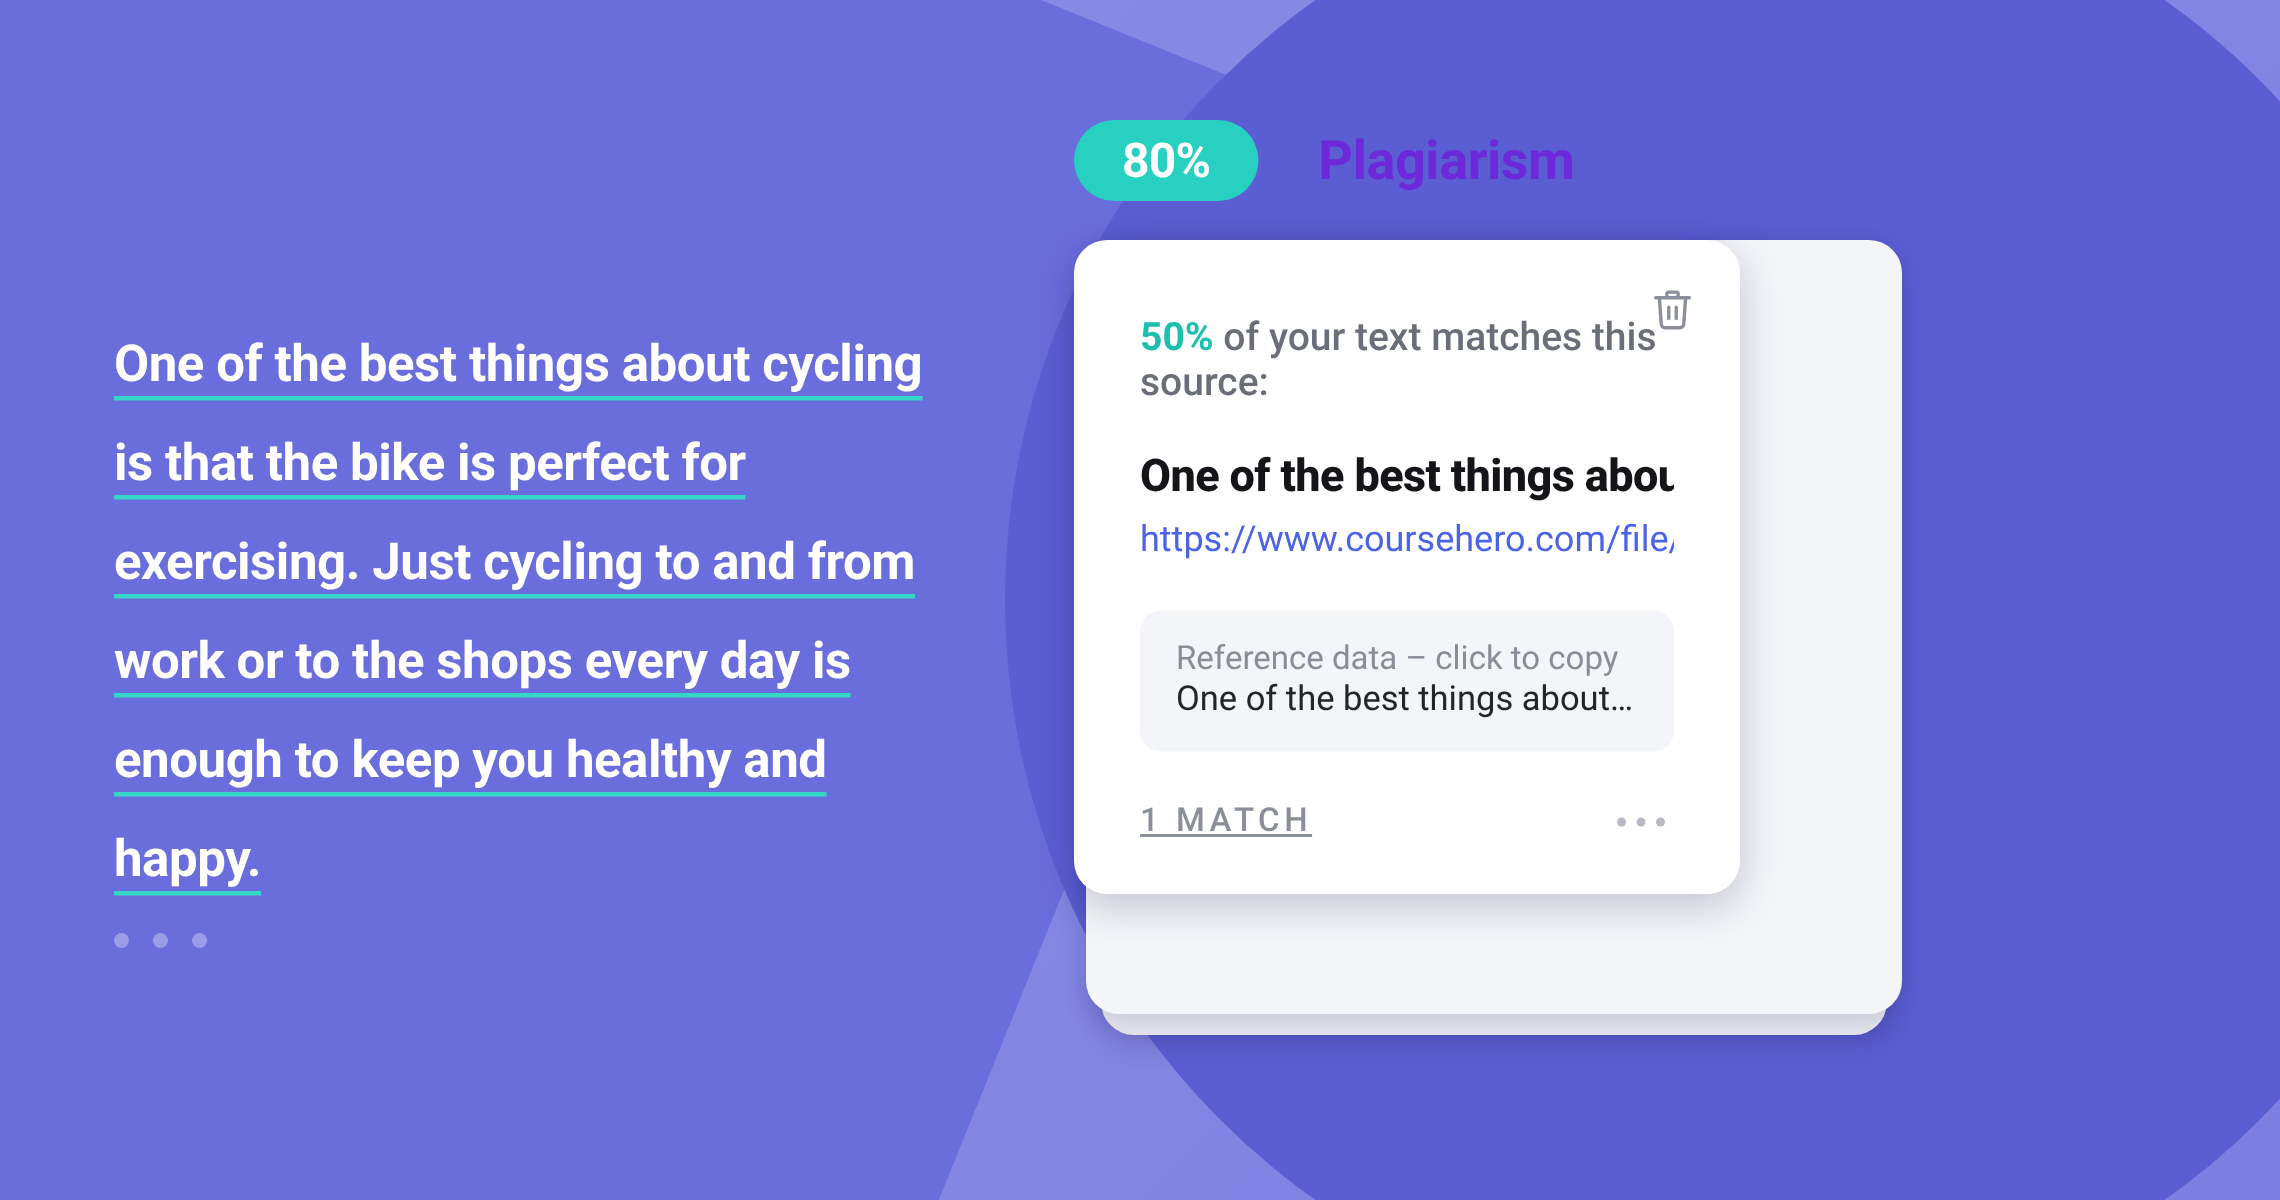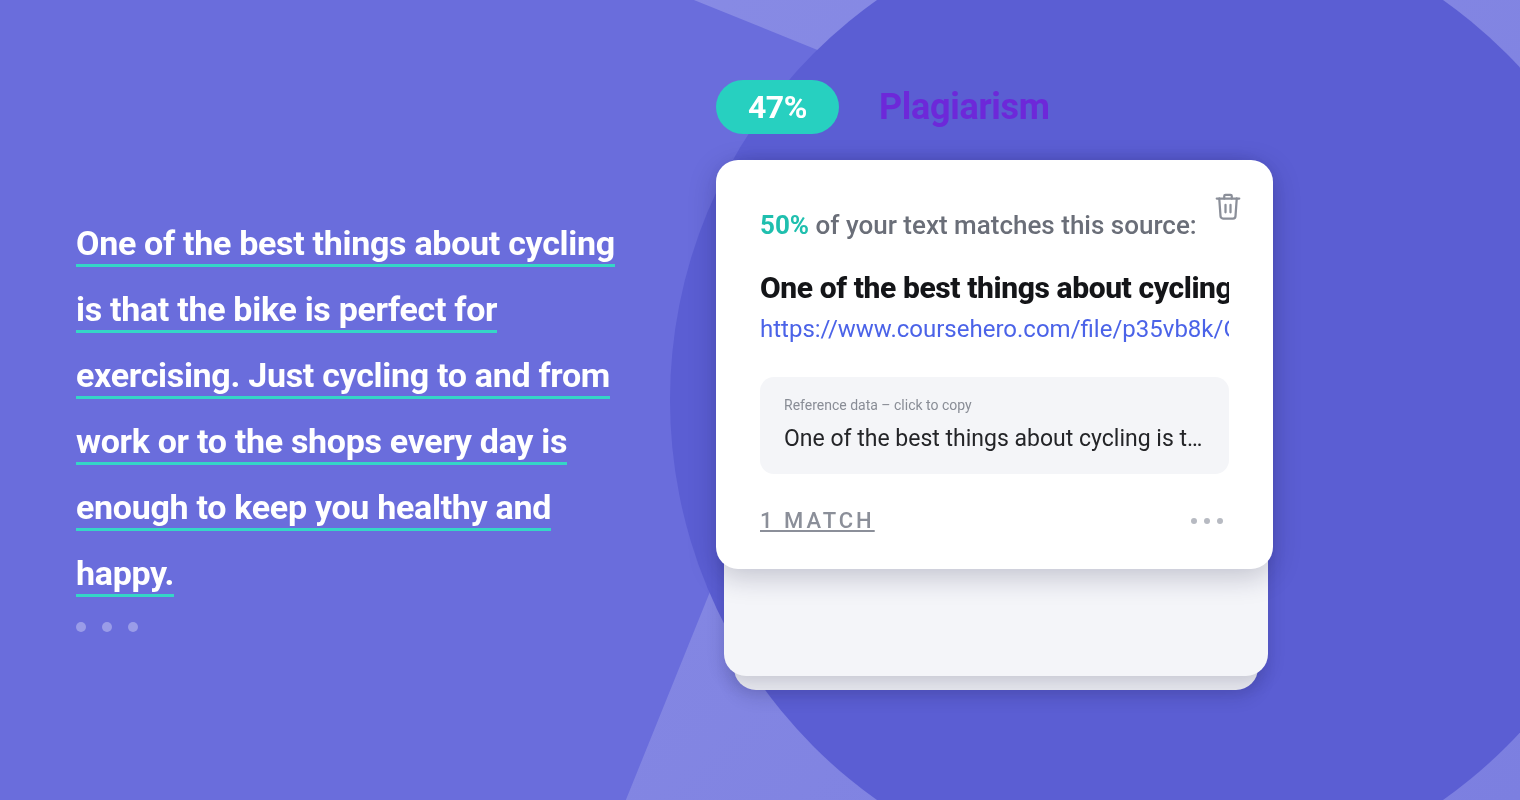--- a/index.html
+++ b/index.html
@@ -103,21 +103,21 @@
     left: 8px;
     top: 0;
     width: 544px;
     height: 516px;
     background: #f4f5f9;
     border-radius: 22px;
     box-shadow: 0 6px 18px rgba(20,20,60,0.16);
   }
   .card {
     position: relative;
-    width: 557px;
+    width: 444px;
     background: #ffffff;
     border-radius: 22px;
     box-shadow: 0 8px 28px rgba(20,20,60,0.22);
     padding: 50px 44px 36px 44px;
   }
   .card .trash {
     position: absolute;
     right: 30px;
     top: 30px;
     color: #8b8f99;
@@ -152,22 +152,21 @@
   }
   .ref-box {
     background: #f4f5f8;
     border-radius: 14px;
     padding: 20px 24px 22px 24px;
     margin-bottom: 34px;
     cursor: pointer;
   }
   .ref-label {
     color: #898d96;
-    font-size: 14px;
-    margin-bottom: 12px;
+    font-size: 22px;
   }
   .ref-text {
     color: #242528;
     font-size: 23px;
     white-space: nowrap;
     overflow: hidden;
     text-overflow: ellipsis;
   }
   .card-footer {
     display: flex;
@@ -204,21 +203,21 @@
   <span>One of the best things about cycling is that the bike is perfect for exercising. Just cycling to and from work or to the shops every day is enough to keep you healthy and happy.</span>
 </div>
 
 <div class="pager-dots">
   <div class="dot"></div>
   <div class="dot"></div>
   <div class="dot"></div>
 </div>
 
 <div class="header">
-  <div class="pct-badge">47%</div>
+  <div class="pct-badge">80%</div>
   <div class="title">Plagiarism</div>
 </div>
 
 <div class="card-stack">
   <div class="card-back2"></div>
   <div class="card-back1"></div>
   <div class="card">
     <div class="trash">
       <svg width="30" height="32" viewBox="0 0 24 24" fill="none" stroke="currentColor" stroke-width="1.8" stroke-linecap="round" stroke-linejoin="round">
         <polyline points="3 6 5 6 21 6"></polyline>

